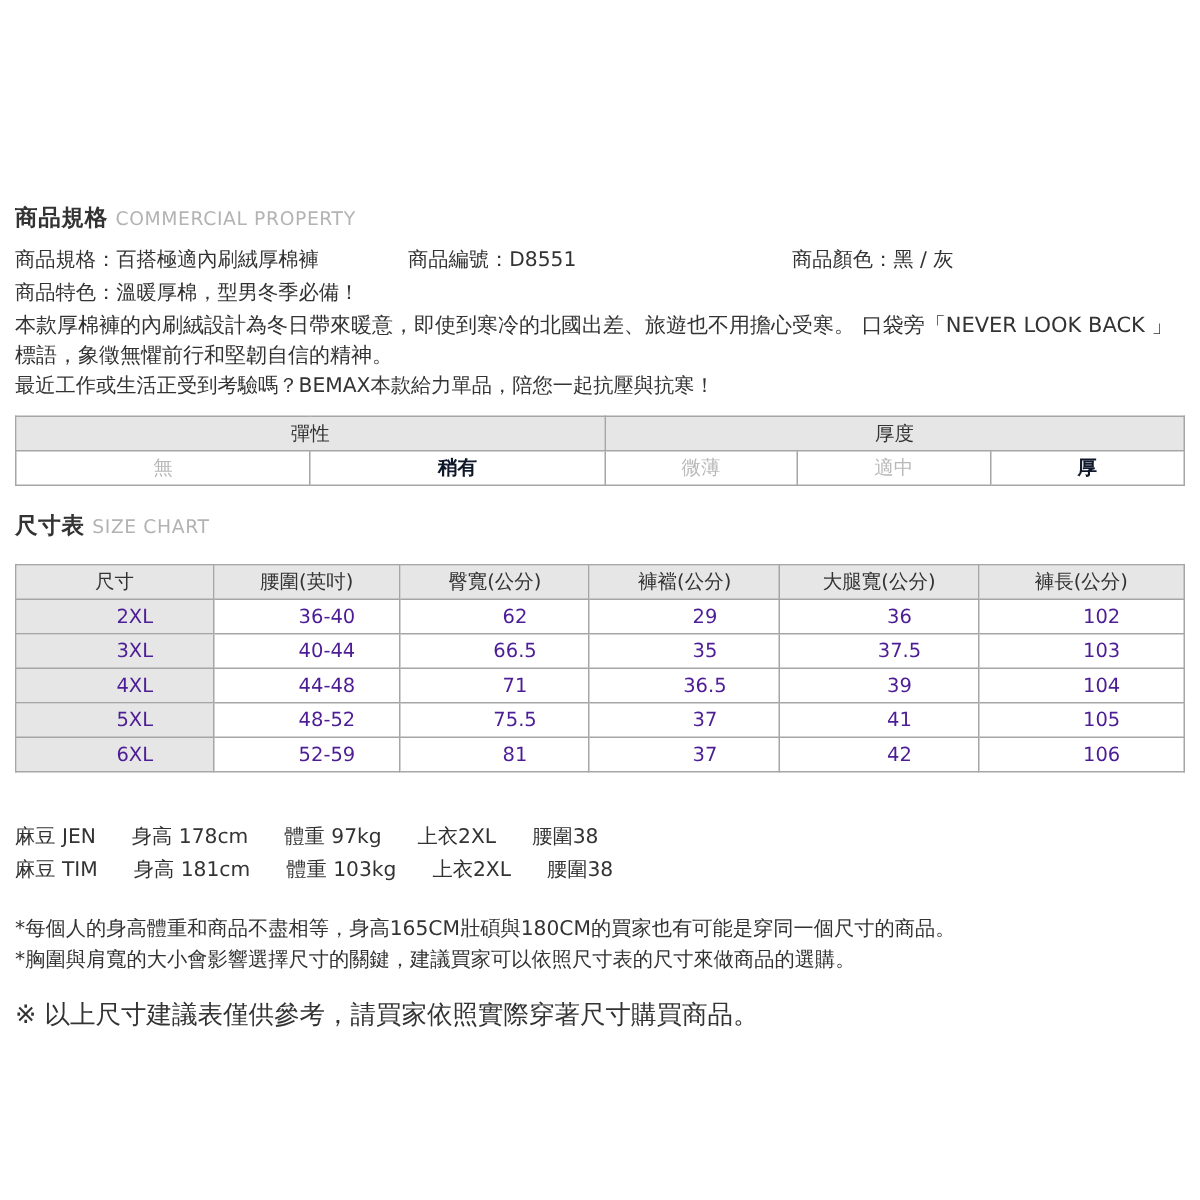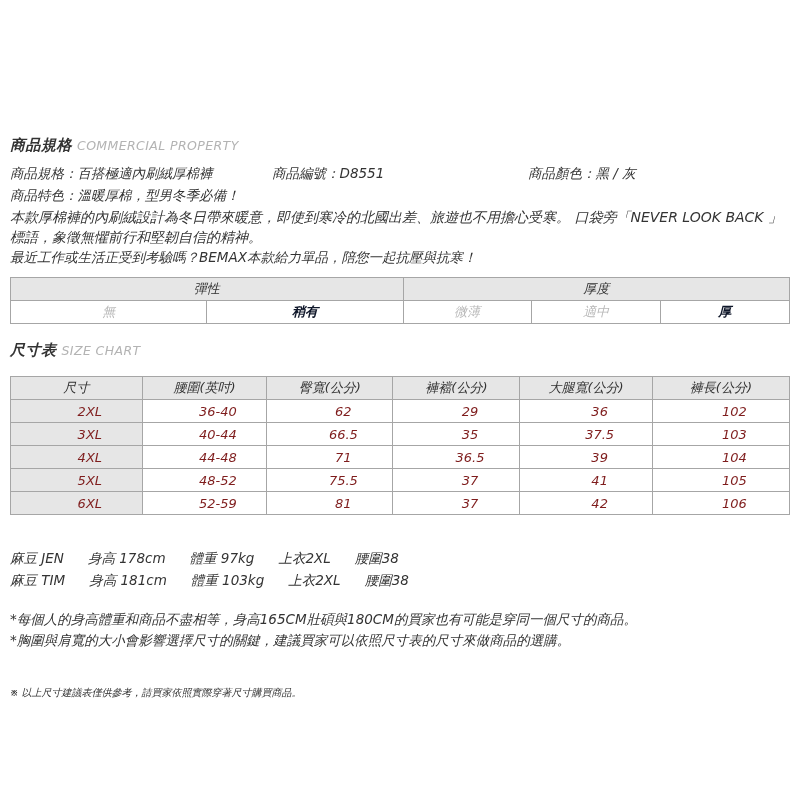--- a/index.html
+++ b/index.html
@@ -7,21 +7,20 @@
     width:800px; height:800px;
     font-family:"DejaVu Sans","Liberation Sans",sans-serif;
     color:#333;
   }
   .page {
     box-sizing:border-box;
     width:800px; height:800px;
     padding:136px 10px 0 10px;
     overflow:hidden;
     background:#fff;
-    font-style:italic;
   }
   
   .sec-title {
     margin:0 0 7px 0;
     font-size:15px; font-weight:700; color:#333;
     letter-spacing:0.5px;
   }
   .sec-title .en {
     font-size:12.5px; font-weight:400; color:#b3b3b3;
     margin-left:5px; letter-spacing:0.4px;
@@ -42,29 +41,29 @@
     font-size:13px; font-weight:400;
     overflow:hidden; white-space:nowrap;
   }
   th { background:#e6e6e6; color:#333; }
   .attr-table { margin-top:10px;border-radius:14px; }
   .attr-table td { background:#fff; }
   .attr-table td.inactive { color:#b9b9b9; }
   .attr-table td.active { color:#0f172a; font-weight:700; }
   .size-sec-title { margin-top:17px; margin-bottom:16px; }
   .size-table { margin-top:7px; }
-  .size-table td { color:#7f1d1d; background:#fff;padding-left:29px; }
+  .size-table td { color:#4c1d95; background:#fff;padding-left:29px; }
   .size-table td.size-col { background:#e6e6e6; }
   
   .models { margin-top:32px; font-size:13.5px; color:#333; }
   .model-line { display:flex; gap:24px; line-height:22px; white-space:nowrap; }
   
   .notes { margin-top:18px; font-size:13.5px; color:#333; }
   .note-line { line-height:21px; }
-  .final-note { margin-top:31px; font-size:10px; line-height:21px; color:#333; }
+  .final-note { margin-top:16px; font-size:17px; line-height:21px; color:#333; }
 </style>
 </head>
 <body>
 
 <div class="page">
 
   <h2 class="sec-title">
     <span>商品規格</span><span class="en">COMMERCIAL PROPERTY</span>
   </h2>
 

